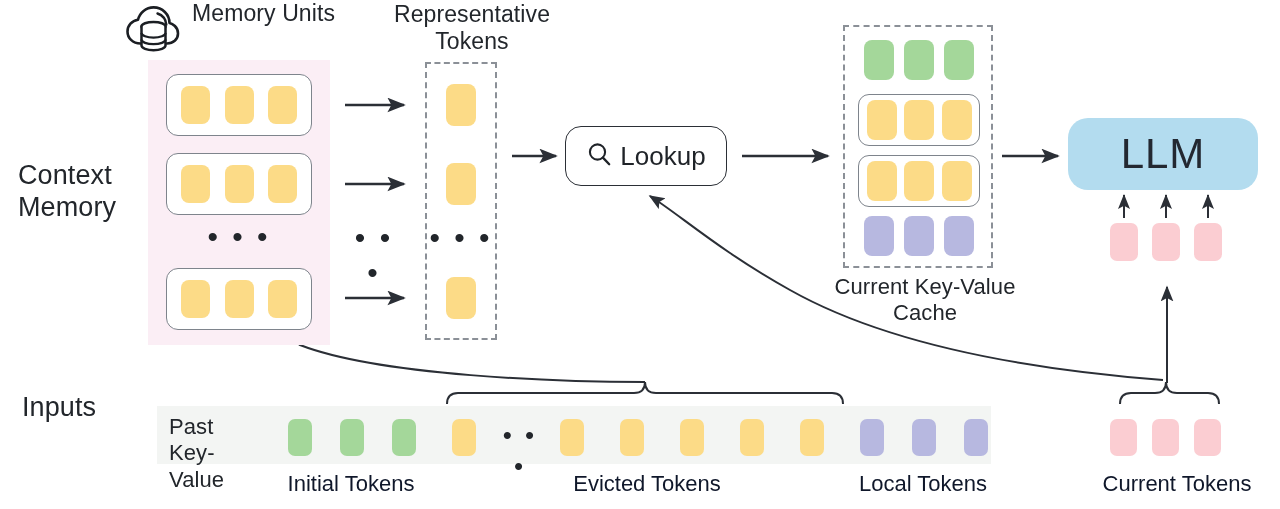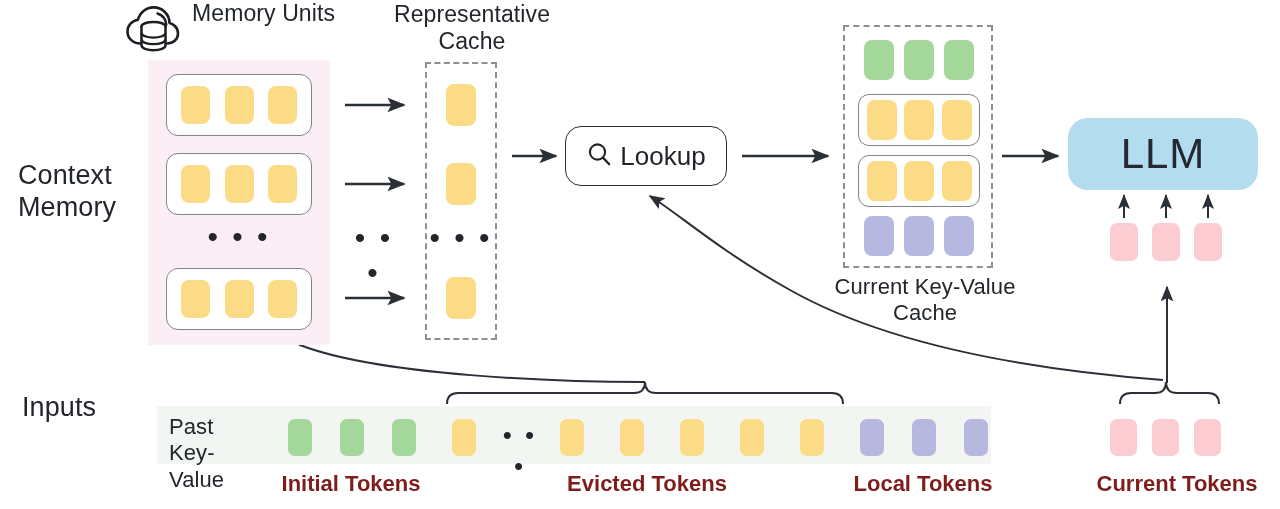--- a/index.html
+++ b/index.html
@@ -197,21 +197,21 @@
   
   .cur-tok{
     position:absolute;
     top:419px;
     width:27px;height:37px;border-radius:7px;
   }
 
   
   .caption{
     position:absolute;
-    font-size:22px; text-align:center; color:#7f1d1d;font-weight:bold;
+    font-size:22px; text-align:center; color:#0f172a;
   }
   #caption-initial{left:258px; top:471px; width:186px;}
   #caption-evicted{left:552px; top:471px; width:190px;}
   #caption-local{left:828px; top:471px; width:190px;}
   #caption-current{left:1082px; top:471px; width:190px;}
 </style>
 </head>
 <body>
 
 <div id="canvas">
@@ -264,21 +264,21 @@
       <ellipse cx="29.5" cy="23.5" rx="12" ry="4.6" fill="#ffffff" stroke="#1b1e23" stroke-width="2.5"></ellipse>
       <path d="M17.5,23.5 L17.5,42.6 C17.5,45.1 22.9,47.2 29.5,47.2
                C36.1,47.2 41.5,45.1 41.5,42.6 L41.5,23.5" fill="#ffffff" stroke="#1b1e23" stroke-width="2.5" stroke-linecap="round" stroke-linejoin="round"></path>
       <path d="M17.5,30 C17.5,32.5 22.9,34.6 29.5,34.6 C36.1,34.6 41.5,32.5 41.5,30" fill="none" stroke="#1b1e23" stroke-width="2.3"></path>
       <path d="M17.5,36.6 C17.5,39.1 22.9,41.2 29.5,41.2 C36.1,41.2 41.5,39.1 41.5,36.6" fill="none" stroke="#1b1e23" stroke-width="2.3"></path>
     </svg>
   </div>
   <div class="lbl" id="memory-units-label">Memory Units</div>
 
   <div class="lbl" id="representative-tokens-label">Representative
-Cache</div>
+Tokens</div>
 
   <div class="abs" id="context-memory-panel"></div>
 
   <div class="memory-unit" id="memory-unit-1">
     <span class="tok tok-yellow"></span>
     <span class="tok tok-yellow"></span>
     <span class="tok tok-yellow"></span>
   </div>
   <div class="memory-unit" id="memory-unit-2">
     <span class="tok tok-yellow"></span>

